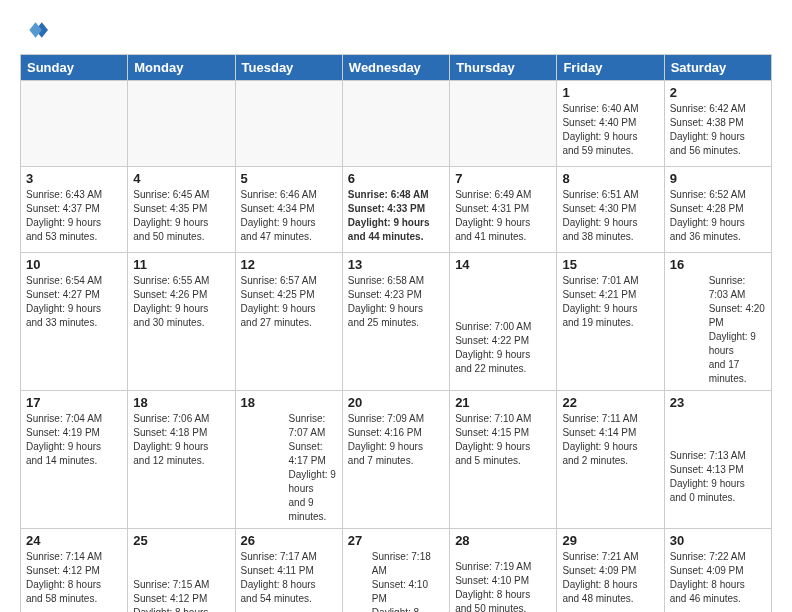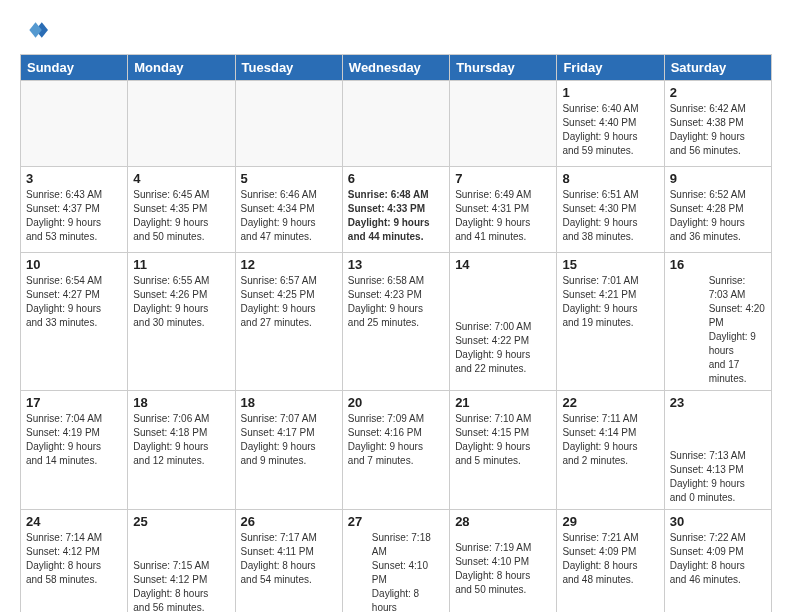--- a/index.html
+++ b/index.html
@@ -264,21 +264,21 @@
           </td>
           <td>
             <span class="day-num">18</span>
             <div class="day-info" style="white-space: pre-line;">Sunrise: 7:06 AM
 Sunset: 4:18 PM
 Daylight: 9 hours
 and 12 minutes.</div>
           </td>
           <td>
             <span class="day-num">18</span>
-            <div class="day-info" style="white-space: pre-line;">Sunrise: 7:07 AM
+            <div class="day-info" style="white-space: pre-line; margin-left: 48px;">Sunrise: 7:07 AM
 Sunset: 4:17 PM
 Daylight: 9 hours
 and 9 minutes.</div>
           </td>
           <td>
             <span class="day-num">20</span>
             <div class="day-info" style="white-space: pre-line;">Sunrise: 7:09 AM
 Sunset: 4:16 PM
 Daylight: 9 hours
 and 7 minutes.</div>

